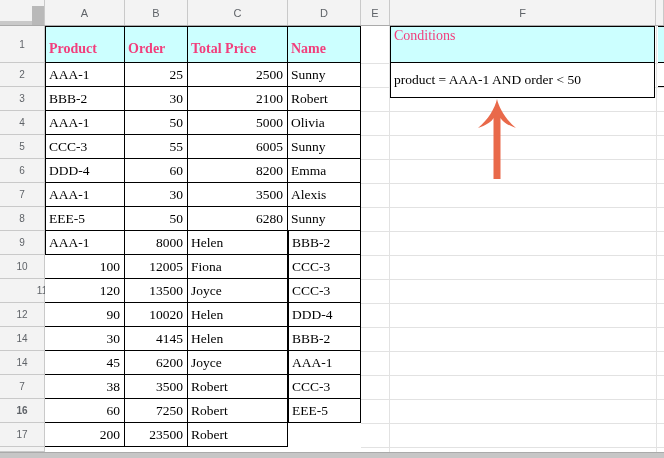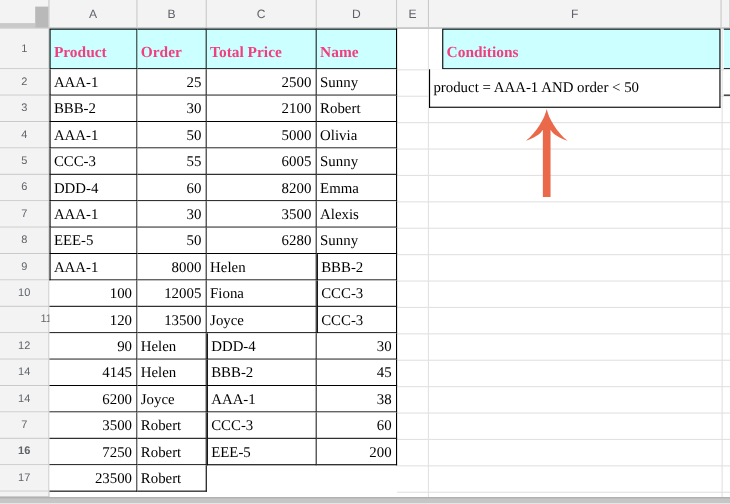--- a/index.html
+++ b/index.html
@@ -29,22 +29,22 @@
         background:#fff;display:flex;align-items:center;padding:0 4px 0 3px;
         font-size:13.5px;color:#000;overflow:hidden;white-space:nowrap;}
   .cell.first-col{border-left:1px solid #000;}
   .cell.first-row{border-top:1px solid #000;}
   .cell.hdr{background:var(--header-fill);color:var(--header-text);font-weight:bold;
             font-size:14px;align-items:flex-end;padding-bottom:5px;}
   .cell.num{justify-content:flex-end;}
   
   #conditionsBlock{position:absolute;left:390px;top:26px;width:265px;}
   #condHeader{box-sizing:border-box;height:37px;border:1px solid #000;
-              background:var(--header-fill);color:var(--header-text);font-weight:bold;
-              font-size:14px;display:flex;align-items:flex-end;padding:0 3px 5px 3px;margin-left:12px;}
+              background:var(--header-fill);color:var(--header-text);font-weight:normal;
+              font-size:14px;display:flex;align-items:flex-end;padding:0 3px 18px 3px;}
   #condValue{box-sizing:border-box;height:24px;border:1px solid #000;border-top:none;
              background:#fff;font-size:13.5px;display:flex;align-items:center;
              padding:17px 3px;white-space:nowrap;overflow:hidden;}
   
   #g1{position:absolute;left:658px;top:26px;width:6px;height:37px;box-sizing:border-box;
       background:var(--header-fill);border-top:1px solid #000;border-bottom:1px solid #000;}
   #g2{position:absolute;left:658px;top:63px;width:6px;height:24px;box-sizing:border-box;
       background:#fff;border-bottom:1px solid #000;}
   
   #arrow{position:absolute;left:475px;top:97px;}
@@ -153,20 +153,21 @@
       <div class="cell first-col">BBB-2</div>
       <div class="cell num">100</div>
       <div class="cell num">12005</div>
       <div class="cell">Fiona</div>
       <div class="cell first-col">CCC-3</div>
       <div class="cell num">120</div>
       <div class="cell num">13500</div>
       <div class="cell">Joyce</div>
       <div class="cell first-col">CCC-3</div>
       <div class="cell num">90</div>
+      <div class="cell num">10020</div>
       <div class="cell">Helen</div>
       <div class="cell first-col">DDD-4</div>
       <div class="cell num">30</div>
       <div class="cell num">4145</div>
       <div class="cell">Helen</div>
       <div class="cell first-col">BBB-2</div>
       <div class="cell num">45</div>
       <div class="cell num">6200</div>
       <div class="cell">Joyce</div>
       <div class="cell first-col">AAA-1</div>

